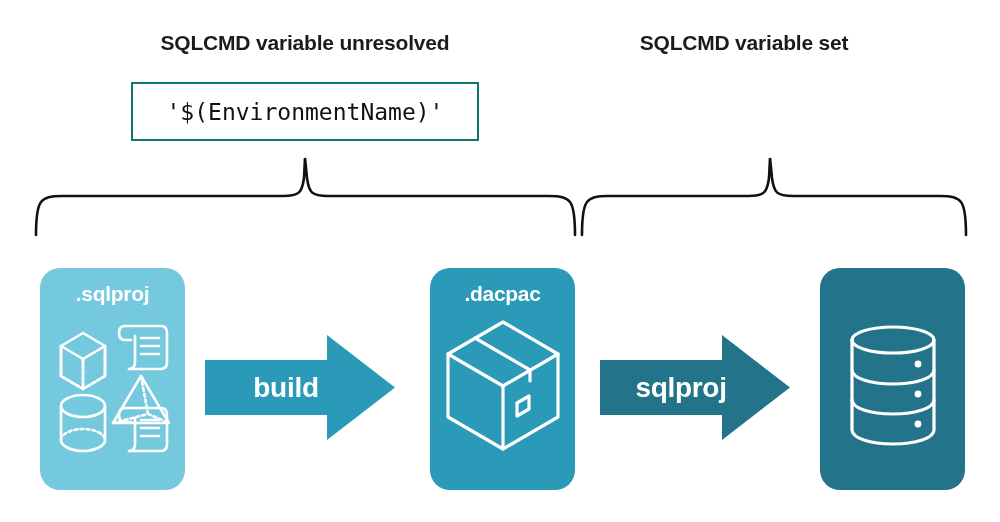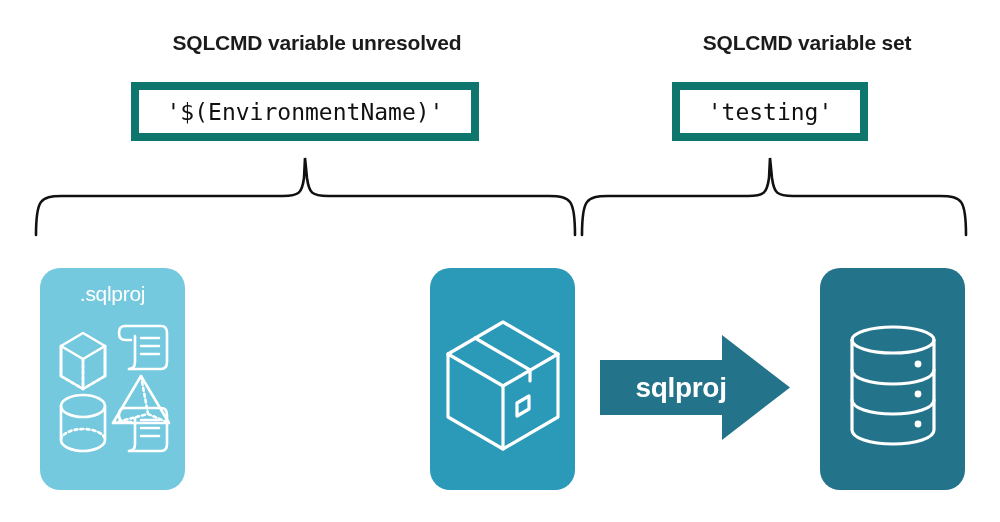--- a/index.html
+++ b/index.html
@@ -28,30 +28,29 @@
   .section-title {
     position: absolute;
     font-family: "Liberation Sans", sans-serif;
     font-weight: bold;
     font-size: 21px;
     color: #1b1b1b;
     letter-spacing: -0.2px;
     white-space: nowrap;
     text-align: center;
     line-height: 26px;
-    padding-left: 12px;
   }
   #title-left  { left: 0px;   top: 30px; width: 610px; }
-  #title-right { left: 620px; top: 30px; width: 350px; }
+  #title-right { left: 569px; top: 30px; width: 350px; }
 
   
   .code-box {
     position: absolute;
     box-sizing: border-box;
-    border: 8px solid #0f766e;
+    border: 2px solid #0f766e;
     background: #ffffff;
     display: flex;
     align-items: center;
     justify-content: center;
     font-family: "DejaVu Sans Mono", monospace;
     font-size: 23px;
     color: #111111;
     letter-spacing: 0px;
     white-space: nowrap;
   }
@@ -81,21 +80,21 @@
   #box-dacpac   { left: 430px; background: #2b99b8; }
   #box-database { left: 820px; background: #23738a; }
 
   .box-label {
     position: absolute;
     top: 14px;
     left: 0;
     width: 100%;
     text-align: center;
     font-family: "Liberation Sans", sans-serif;
-    font-weight: normal;
+    font-weight: bold;
     font-size: 21px;
     color: #ffffff;
     letter-spacing: -0.3px;
     white-space: nowrap;
   }
 
   .box-art {
     position: absolute;
     left: 50%;
     transform: translateX(-50%);
@@ -137,21 +136,20 @@
 <body>
 
 <div id="stage">
 
   <div id="title-left" class="section-title">SQLCMD variable unresolved</div>
 
   <div id="title-right" class="section-title">SQLCMD variable set</div>
 
   <div id="code-left" class="code-box">'$(EnvironmentName)'</div>
 
-  <div id="code-right" class="code-box">'testing'</div>
 
   <svg id="braces" viewBox="0 0 1000 522">
 
     <path fill="none" stroke="#111111" stroke-width="2.6" stroke-linecap="round" d="M 36 235
              C 36 200, 40 196, 62 196
              L 283 196
              C 299 196, 302 193, 304 178
              L 305 158
              L 307 178
              C 309 193, 312 196, 328 196
@@ -203,22 +201,29 @@
                      C 114 130, 112 133, 108 133 L 76 133"></path>
             <path d="M 72 90 C 68 90, 66 93, 66 97 C 66 101, 68 104, 72 104 L 78 104"></path>
             <path d="M 76 133 C 80 133, 82 130, 82 126 L 82 100"></path>
             <path d="M 88 102 L 106 102 M 88 110 L 106 110 M 88 118 L 106 118"></path>
           </g>
         </g>
       </svg>
     </div>
   </div>
 
+  <div id="arrow-build" class="arrow">
+    <svg width="190" height="105" viewBox="0 0 190 105">
+      <path d="M 0 25 L 122 25 L 122 0 L 190 52.5 L 122 105 L 122 80 L 0 80 Z" fill="#2b99b8"></path>
+    </svg>
+    <div class="arrow-label">build</div>
+  </div>
 
   <div id="box-dacpac" class="stage-box">
+    <div class="box-label">.dacpac</div>
     <div class="box-art">
       <svg width="118" height="135" viewBox="0 0 118 135">
         <g fill="none" stroke="#ffffff" stroke-width="3.2" stroke-linejoin="round" stroke-linecap="round">
 
           <path d="M 59 4 L 114 36 L 114 99 L 59 131 L 4 99 L 4 36 Z"></path>
 
           <path d="M 4 36 L 59 68 L 114 36"></path>
           <path d="M 59 68 L 59 131"></path>
 
           <path d="M 31 20 L 86 52"></path>

